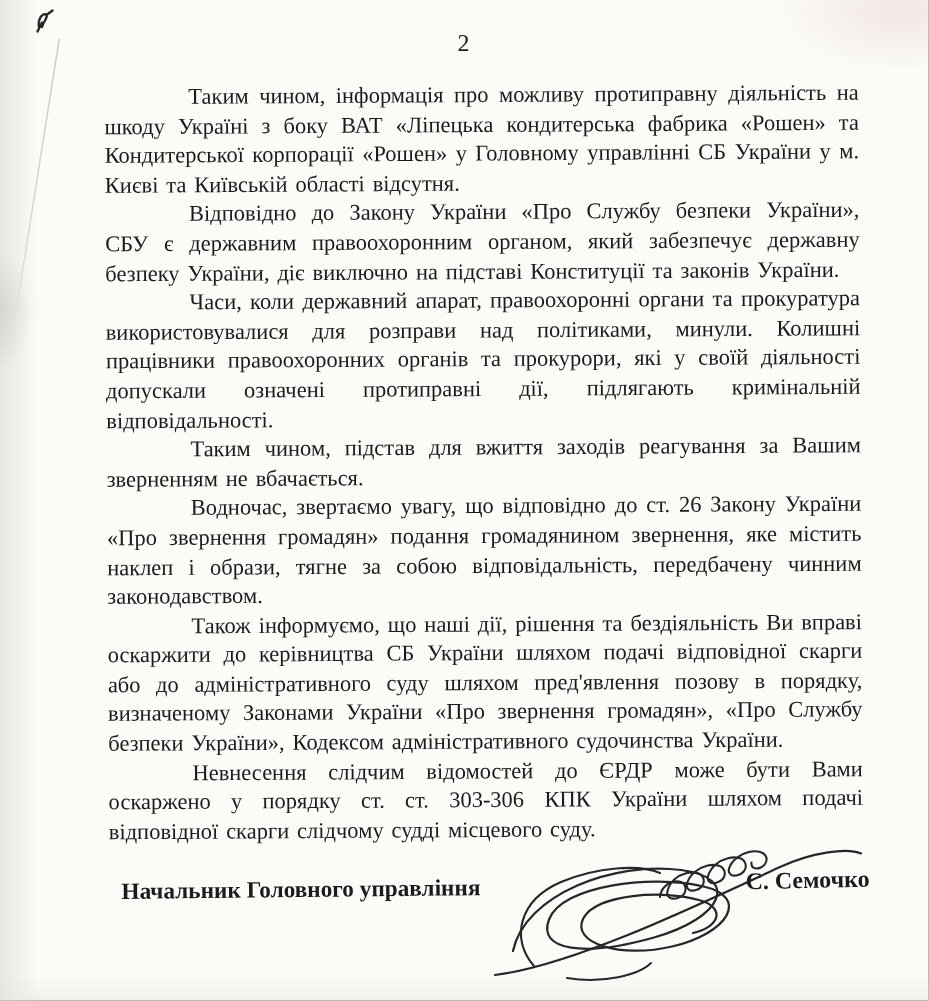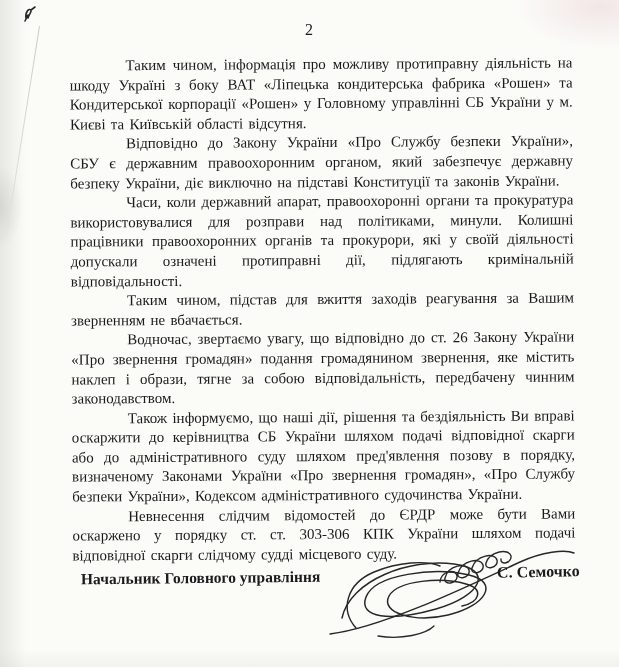--- a/index.html
+++ b/index.html
@@ -47,21 +47,21 @@
   .letter-body p {
     margin: 0;
     font-size: 15px;
     line-height: 19.6px;
     text-align: justify;
     text-indent: 56px;
     word-spacing: 1.5px;
   }
   .signature-block {
     position: absolute;
-    left: 0; top: 536px;
+    left: 0; top: 552px;
     width: 551px; height: 110px;
   }
   .signer-title {
     position: absolute;
     left: 81px; top: 33px;
     font-size: 15.5px;
     font-weight: bold;
     transform: rotate(-0.6deg);
     white-space: nowrap;
   }

